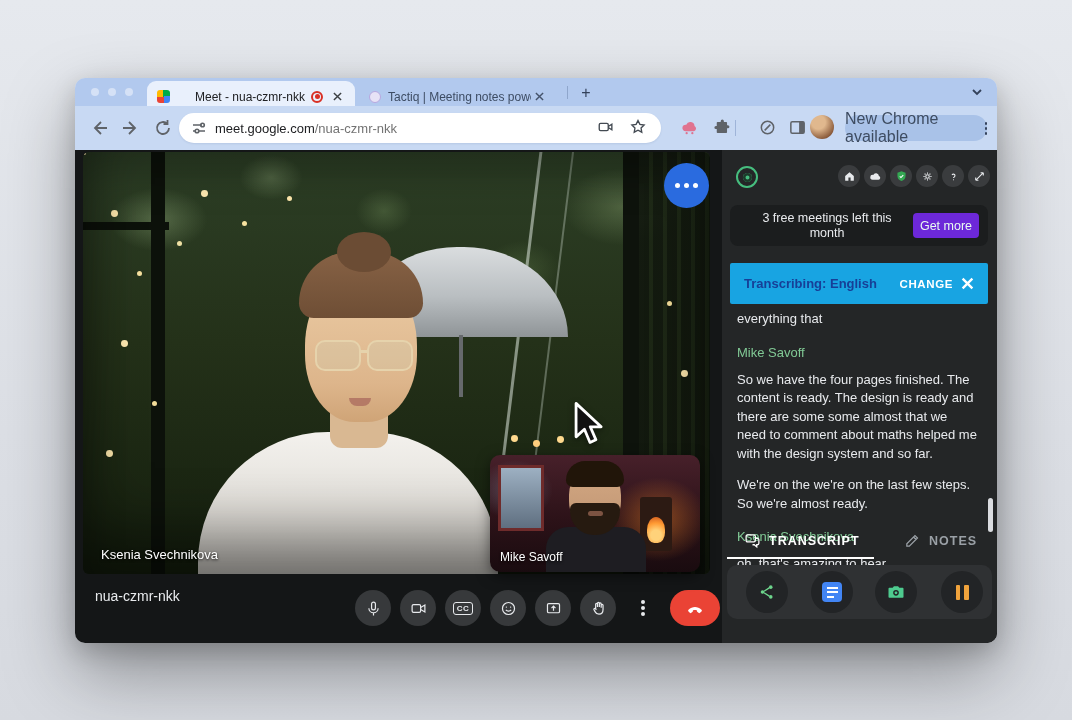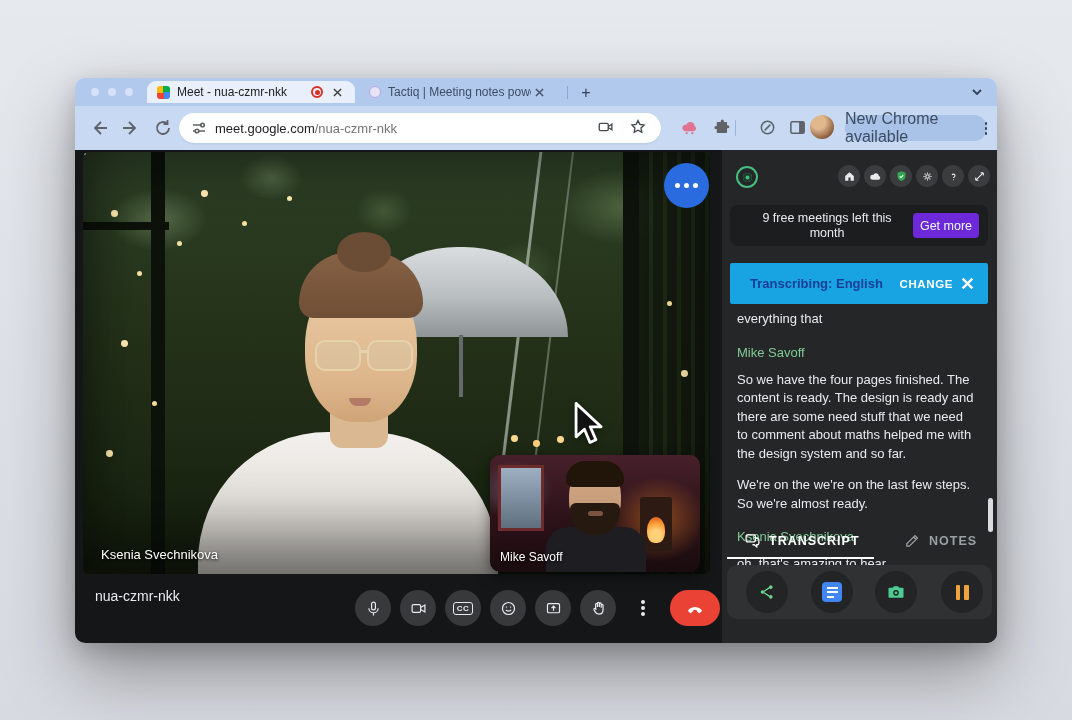--- a/index.html
+++ b/index.html
@@ -8,22 +8,22 @@
   .page { position:relative; width:1072px; height:720px; overflow:hidden;
           background: linear-gradient(180deg,#e6e9ee 0%, #dcdfe5 60%, #d7dae0 100%); }
   .window { position:absolute; left:75px; top:78px; width:922px; height:565px;
             border-radius:10px; box-shadow: 0 30px 70px rgba(0,0,0,.35), 0 8px 24px rgba(0,0,0,.18); }
 
   
   .tabstrip { position:absolute; left:0; top:0; width:100%; height:28px;
               background:#b2c9ee; border-radius:10px 10px 0 0; }
   .traffic { position:absolute; left:16px; top:10px; display:flex; gap:9px; }
   .traffic span { width:8px; height:8px; border-radius:50%; background:rgba(255,255,255,.45); }
-  .tab { position:absolute; top:3px; height:22px; display:flex; align-items:center;
-         padding:0 10px; font-size:12px; color:#2e3a4d; }
+  .tab { position:absolute; top:3px; height:31px; display:flex; align-items:center;
+         padding:0 10px; font-size:12px; color:#2e3a4d;text-align:right; }
   .tab.active { left:72px; width:208px; background:#e9f0fc; border-radius:9px 9px 0 0; color:#202124; }
   .tab.inactive { left:284px; width:198px; color:#3d4c63; }
   .tab .title { flex:1; white-space:nowrap; overflow:hidden; margin-left:7px; }
   .favicon-meet { width:13px; height:13px; border-radius:3px; flex:0 0 auto;
       background: conic-gradient(#00ac47 0 25%, #4285f4 0 50%, #ea4335 0 75%, #ffba00 0 100%); }
   .favicon-tactiq { width:12px; height:12px; border-radius:50%; flex:0 0 auto;
       background:#e7e2f6; border:1px solid #b6a8e0; }
   .rec { width:12px; height:12px; border:2px solid #d93025; border-radius:50%;
          display:flex; align-items:center; justify-content:center; margin:0 6px; flex:0 0 auto;}
   .rec i { width:5px; height:5px; background:#d93025; border-radius:50%; }
@@ -164,21 +164,21 @@
           display:flex; align-items:center; justify-content:center; }
   .hbtn svg { width:13px; height:13px; }
   .banner { position:absolute; left:8px; top:55px; width:258px; height:41px; border-radius:8px;
             background:#1b1d1e; }
   .banner-text { position:absolute; left:22px; top:6px; width:150px; text-align:center;
             font-size:12.5px; line-height:15px; color:#e8eaed; }
   .getmore { position:absolute; right:9px; top:8px; width:66px; height:25px; border-radius:4px;
             background:#6d28d9; color:#eafaf1; font-size:12.5px; display:flex; align-items:center; justify-content:center; }
   .transcribe { position:absolute; left:8px; top:113px; width:258px; height:41px; border-radius:2px;
             background:#18a4e2; display:flex; align-items:center; }
-  .transcribe .tl { margin-left:20px; font-size:13px; font-weight:bold; color:#173f97; flex:1; }
+  .transcribe .tl { margin-left:14px; font-size:13px; font-weight:bold; color:#173f97; flex:1; }
   .transcribe .chg { font-size:11.5px; font-weight:bold; color:#ffffff; letter-spacing:.6px; margin-right:8px; }
   .transcribe .x svg { width:13px; height:13px; stroke:#fff; stroke-width:2.2; margin-right:14px; display:block; }
   .tscript { position:absolute; left:15px; top:160px; width:240px; }
   .t-text { font-size:13px; line-height:18.5px; color:#e8eaed; margin-bottom:13px; }
   .t-speaker { font-size:13px; color:#81c995; margin:16px 0 11px; }
   .t-speaker:first-child { margin-top:0; }
   .scrollthumb { position:absolute; right:4px; top:348px; width:5px; height:34px; border-radius:3px; background:#dadce0; }
   .tq-tabs { position:absolute; left:0; top:382px; width:100%; height:26px; }
   .tq-tab { position:absolute; display:flex; align-items:center; gap:8px; font-size:12.5px;
             font-weight:bold; letter-spacing:1px; }
@@ -427,38 +427,38 @@
               </svg>
             </div>
           <div class="hbtn">
             <svg viewBox="0 0 24 24" stroke="#e8eaed" stroke-width="2" fill="none">
                 <path d="M5 19L19 5M19 5h-5M19 5v5M5 19h5M5 19v-5"></path>
               </svg>
             </div>
         </div>
 
         <div class="banner">
-          <div class="banner-text">9 free meetings left this month</div>
+          <div class="banner-text">3 free meetings left this month</div>
           <div class="getmore">Get more</div>
         </div>
 
         <div class="transcribe">
           <span class="tl">Transcribing: English</span>
           <span class="chg">CHANGE</span>
           <span class="x">
             <svg viewBox="0 0 12 12" fill="none">
                 <path d="M1.5 1.5l9 9M10.5 1.5l-9 9"></path>
               </svg>
             </span>
         </div>
 
         <div class="tscript">
           <div class="t-text">everything that</div>
           <div class="t-speaker">Mike Savoff</div>
-          <div class="t-text">So we have the four pages finished. The content is ready. The design is ready and there are some need stuff that we need to comment about maths helped me with the design system and so far.</div>
+          <div class="t-text">So we have the four pages finished. The content is ready. The design is ready and there are some some almost that we need to comment about maths helped me with the design system and so far.</div>
           <div class="t-text">We're on the we're on the last few steps. So we're almost ready.</div>
           <div class="t-speaker">Ksenia Svechnikova</div>
           <div class="t-text">oh, that's amazing to hear</div>
         </div>
         <div class="scrollthumb"></div>
 
         <div class="tq-tabs">
           <div class="tq-tab tr">
             <svg viewBox="0 0 24 24" stroke="#fff" stroke-width="1.8" fill="none">
               <rect x="3" y="4" width="13" height="10" rx="2"></rect>

